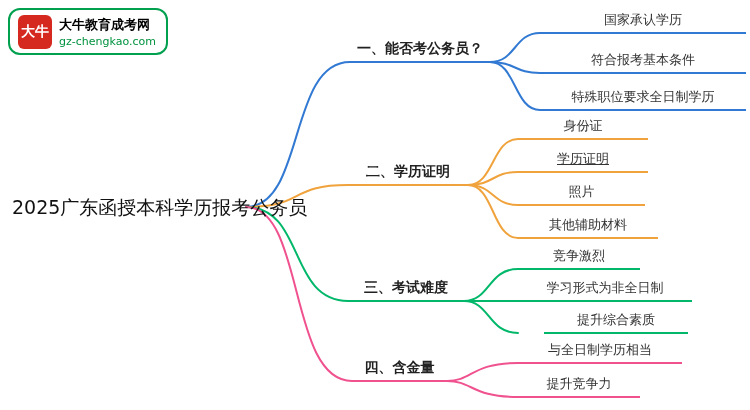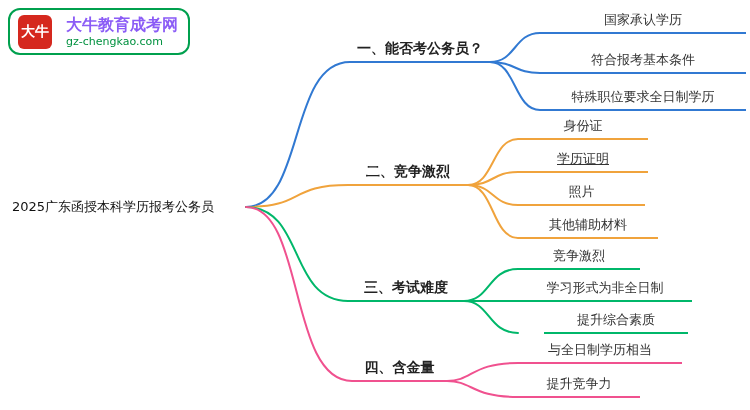--- a/index.html
+++ b/index.html
@@ -12,28 +12,28 @@
   .node{position:absolute;z-index:2;box-sizing:border-box;white-space:nowrap;
         line-height:19px;padding:2px 4px 3px;border-bottom:2px solid transparent;
         text-align:center;color:#333;}
   .branch{font-size:14px;font-weight:600;color:#222;}
   .leaf{font-size:13px;font-weight:400;}
   .bb{border-bottom-color:#3179d2;}
   .bo{border-bottom-color:#f0a33c;}
   .bg{border-bottom-color:#00b76a;}
   .bp{border-bottom-color:#f0518f;}
 
-  .root{position:absolute;left:12px;top:197px;z-index:2;font-size:13px;font-weight:500;
+  .root{position:absolute;left:12px;top:197px;z-index:2;font-size:19px;font-weight:500;
         color:#111;line-height:20px;white-space:nowrap;}
 
-  .logo{position:absolute;left:8px;top:8px;z-index:3;display:flex;align-items:center;gap:14px;
+  .logo{position:absolute;left:8px;top:8px;z-index:3;display:flex;align-items:center;gap:7px;
         border:2px solid #00a04e;border-radius:12px;padding:5px 10px 4px 8px;background:#fff;}
   .logo-mark{width:34px;height:34px;background:#d5281e;color:#fff;border-radius:6px;
         display:flex;align-items:center;justify-content:center;font-size:14px;font-weight:700;}
-  .logo-name{color:#8b5cf6;font-weight:700;font-size:16px;line-height:16px;}
+  .logo-name{color:#000000;font-weight:700;font-size:13px;line-height:16px;}
   .logo-url{color:#00913f;font-size:11px;line-height:13px;margin-top:2px;}
 
   
   .n-b1{left:350px;top:37px;width:140px;}
   .n-b2{left:348px;top:160px;width:120px;}
   .n-b3{left:348px;top:276px;width:116px;}
   .n-b4{left:352px;top:356px;width:95px;}
   
   .n-b1c1{left:540px;top:8px;width:206px;}
   .n-b1c2{left:540px;top:48px;width:206px;}
@@ -88,21 +88,21 @@
     </div>
   </div>
 
   <div class="root">2025广东函授本科学历报考公务员</div>
 
   <div class="node branch bb n-b1">一、能否考公务员？</div>
   <div class="node leaf bb n-b1c1">国家承认学历</div>
   <div class="node leaf bb n-b1c2">符合报考基本条件</div>
   <div class="node leaf bb n-b1c3">特殊职位要求全日制学历</div>
 
-  <div class="node branch bo n-b2">二、竞争激烈</div>
+  <div class="node branch bo n-b2">二、学历证明</div>
   <div class="node leaf bo n-b2c1">身份证</div>
   <div class="node leaf bo n-b2c2">学历证明</div>
   <div class="node leaf bo n-b2c3">照片</div>
   <div class="node leaf bo n-b2c4">其他辅助材料</div>
 
   <div class="node branch bg n-b3">三、考试难度</div>
   <div class="node leaf bg n-b3c1">竞争激烈</div>
   <div class="node leaf bg n-b3c2">学习形式为非全日制</div>
   <div class="node leaf bg n-b3c3">提升综合素质</div>
 

